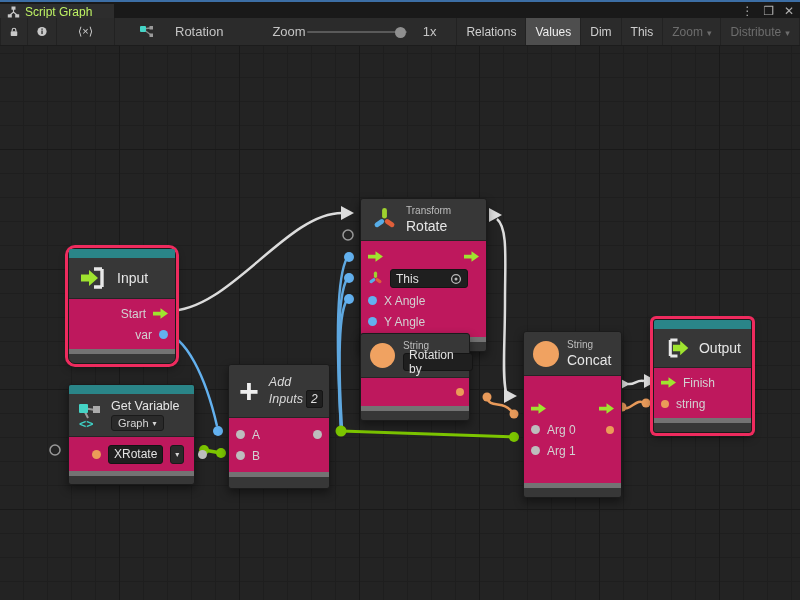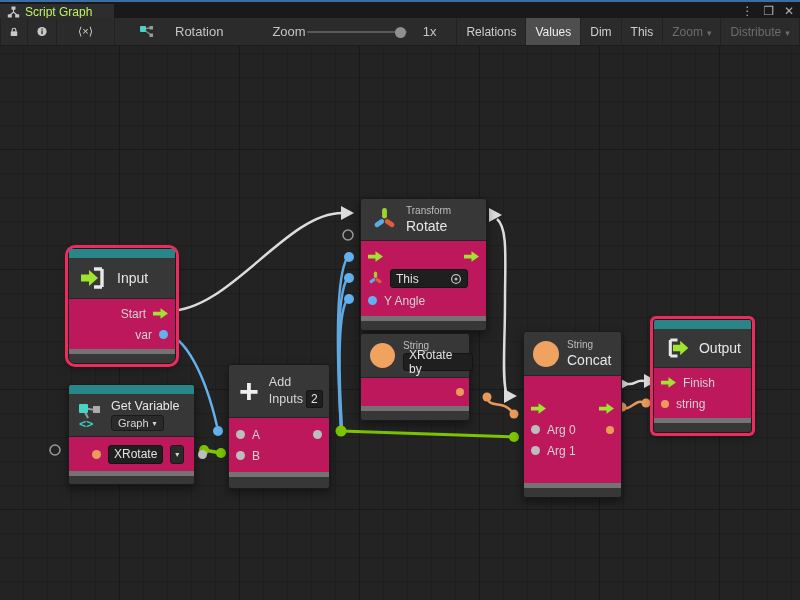--- a/index.html
+++ b/index.html
@@ -248,21 +248,21 @@
         <span class="spacer"></span>
         <span class="dot gray"></span>
       </div>
     </div>
     <div class="nfooter" style="height:8px"></div>
   </div>
 
   <div class="node" style="left:228px; top:364px; width:102px;">
     <div class="nhead" style="padding:9px 10px; gap:10px">
       <span class="plus-icon">+</span>
-      <div style="font-size:12.5px; line-height:16px;">
+      <div style="font-size:12.5px; line-height:16px;font-style:italic;">
         <div>Add</div>
         <div style="display:flex; align-items:center">
           <span>Inputs</span>
           <span class="countbox">2</span>
         </div>
       </div>
     </div>
     <div class="nbody" style="padding:6px 0">
       <div class="prow">
         <span class="dot gray"></span>
@@ -309,33 +309,37 @@
         <span class="field" style="width:78px; height:19px; justify-content:space-between">
           <span>This</span>
           <svg width="12" height="12" viewBox="0 0 12 12">
             <circle cx="6" cy="6" r="4.4" stroke="#b9b9b9" stroke-width="1.3" fill="none"></circle>
             <circle cx="6" cy="6" r="1.5" fill="#b9b9b9"></circle>
           </svg>
         </span>
       </div>
       <div class="prow">
         <span class="dot blue"></span>
+        <span>X Angle</span>
+      </div>
+      <div class="prow">
+        <span class="dot blue"></span>
         <span>Y Angle</span>
       </div>
     </div>
     <div class="nfooter"></div>
   </div>
 
   <div class="node" style="left:360px; top:333px; width:110px;">
     <div class="nhead" style="padding:6px 9px;">
       <span class="bigcircle" style="width:25px;height:25px"></span>
       <div>
         <div class="nsub">String</div>
         <span class="field" style="width:70px; height:18px">
-          <span>XRotate by</span>
+          <span>Rotation by</span>
         </span>
       </div>
     </div>
     <div class="nbody" style="padding:5px 0">
       <div class="prow right" style="height:18px; padding-right:5px">
         <span class="dot sm orange"></span>
       </div>
     </div>
     <div class="nfooter"></div>
   </div>

